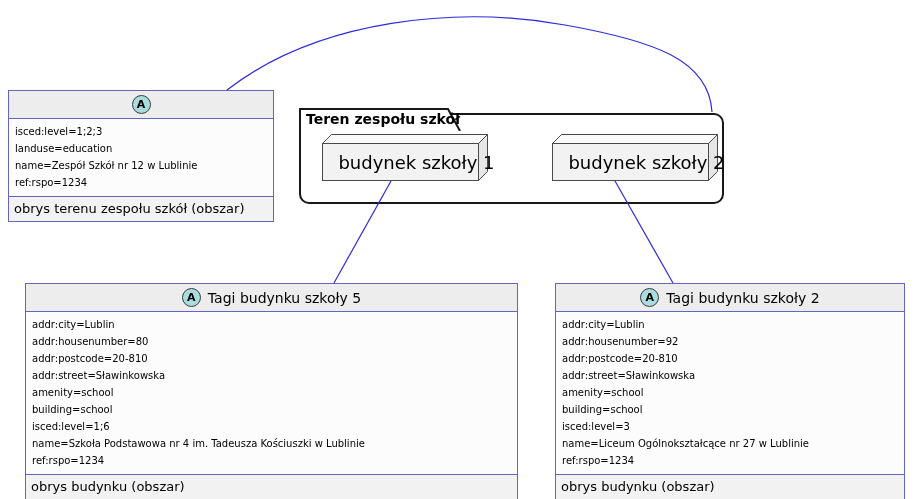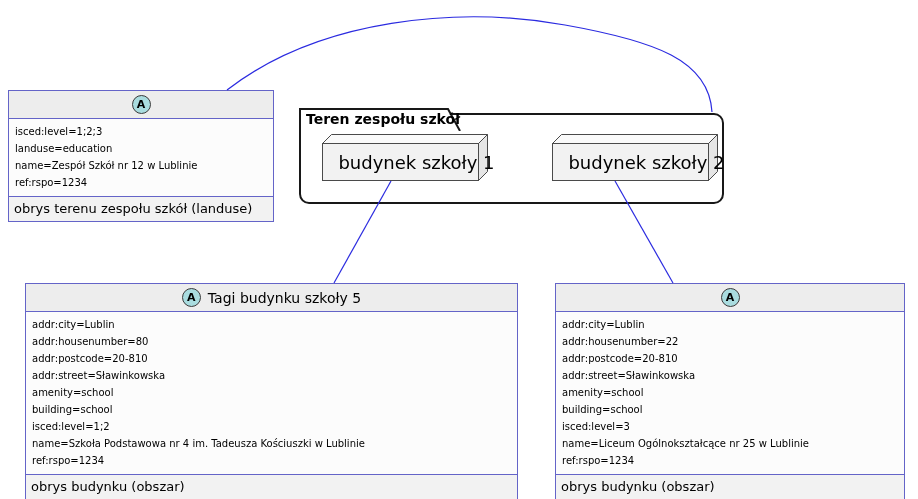--- a/index.html
+++ b/index.html
@@ -79,55 +79,56 @@
   <div class="uml-class" id="class-area">
     <div class="hdr">
       <span class="circ">A</span>
     </div>
     <div class="attrs">
         <div class="attr-line">isced:level=1;2;3</div>
         <div class="attr-line bold">landuse=education</div>
         <div class="attr-line">name=Zespół Szkół nr 12 w Lublinie</div>
         <div class="attr-line">ref:rspo=1234</div>
       </div>
-    <div class="ftr">obrys terenu zespołu szkół (landuse)</div>
+    <div class="ftr">obrys terenu zespołu szkół (obszar)</div>
   </div>
 
   <div class="uml-class" id="class-b1">
     <div class="hdr">
       <span class="circ">A</span>
       <span>Tagi budynku szkoły 5</span>
     </div>
     <div class="attrs">
         <div class="attr-line">addr:city=Lublin</div>
         <div class="attr-line">addr:housenumber=80</div>
         <div class="attr-line">addr:postcode=20-810</div>
         <div class="attr-line">addr:street=Sławinkowska</div>
         <div class="attr-line bold">amenity=school</div>
         <div class="attr-line bold">building=school</div>
-        <div class="attr-line">isced:level=1;2</div>
+        <div class="attr-line">isced:level=1;6</div>
         <div class="attr-line">name=Szkoła Podstawowa nr 4 im. Tadeusza Kościuszki w Lublinie</div>
         <div class="attr-line">ref:rspo=1234</div>
       </div>
     <div class="ftr">obrys budynku (obszar)</div>
   </div>
 
   <div class="uml-class" id="class-b2">
     <div class="hdr">
       <span class="circ">A</span>
+      <span>Tagi budynku szkoły 2</span>
     </div>
     <div class="attrs">
         <div class="attr-line">addr:city=Lublin</div>
-        <div class="attr-line">addr:housenumber=22</div>
+        <div class="attr-line">addr:housenumber=92</div>
         <div class="attr-line">addr:postcode=20-810</div>
         <div class="attr-line">addr:street=Sławinkowska</div>
         <div class="attr-line bold">amenity=school</div>
         <div class="attr-line bold">building=school</div>
         <div class="attr-line">isced:level=3</div>
-        <div class="attr-line">name=Liceum Ogólnokształcące nr 25 w Lublinie</div>
+        <div class="attr-line">name=Liceum Ogólnokształcące nr 27 w Lublinie</div>
         <div class="attr-line">ref:rspo=1234</div>
       </div>
     <div class="ftr">obrys budynku (obszar)</div>
   </div>
 
   <svg class="edges" width="918" height="499">
     <path d="M227,90 C320,18 460,6 565,25 C655,41 709,60 712,112" fill="none" stroke="#2B2BE0" stroke-width="1.2"></path>
     <path d="M391,181 L334,283" fill="none" stroke="#2B2BE0" stroke-width="1.2"></path>
     <path d="M615,181 L673,283" fill="none" stroke="#2B2BE0" stroke-width="1.2"></path>
   </svg>

